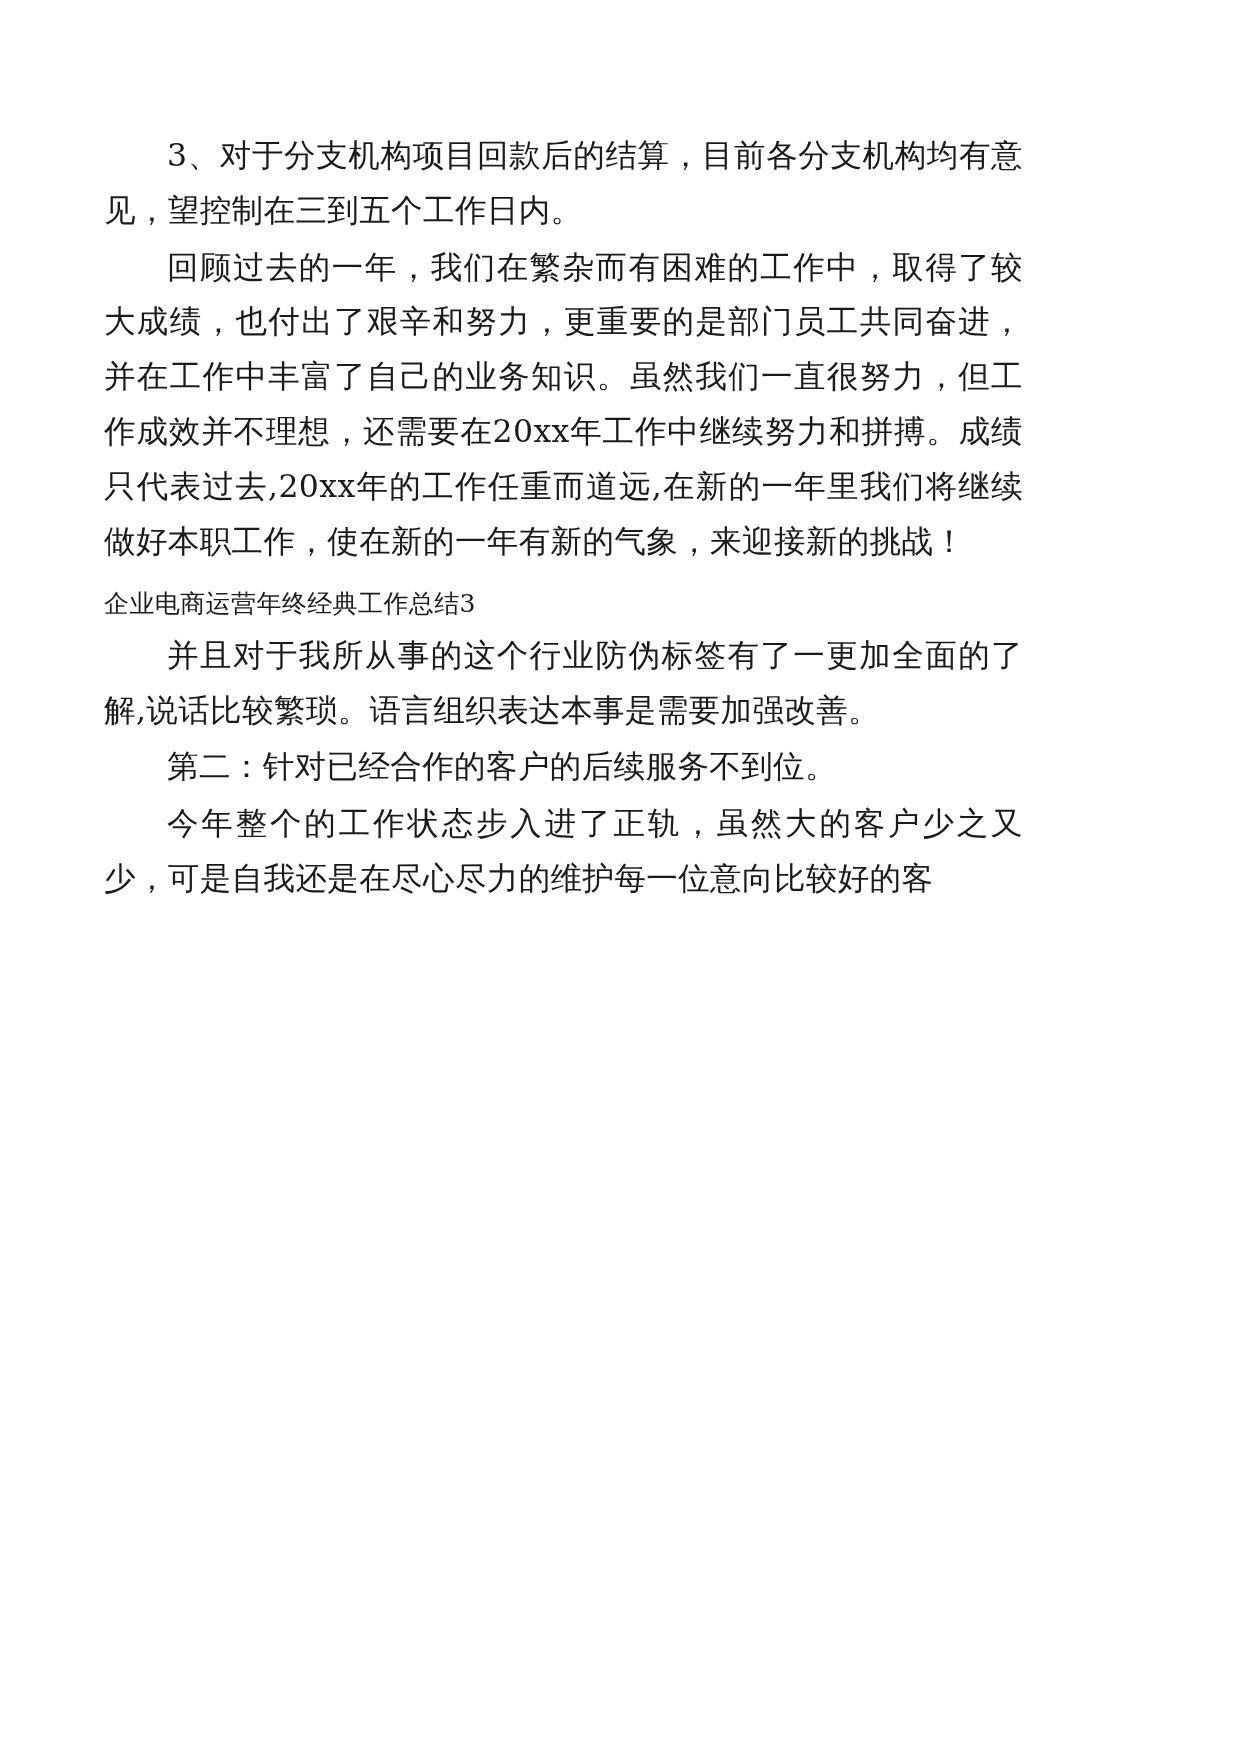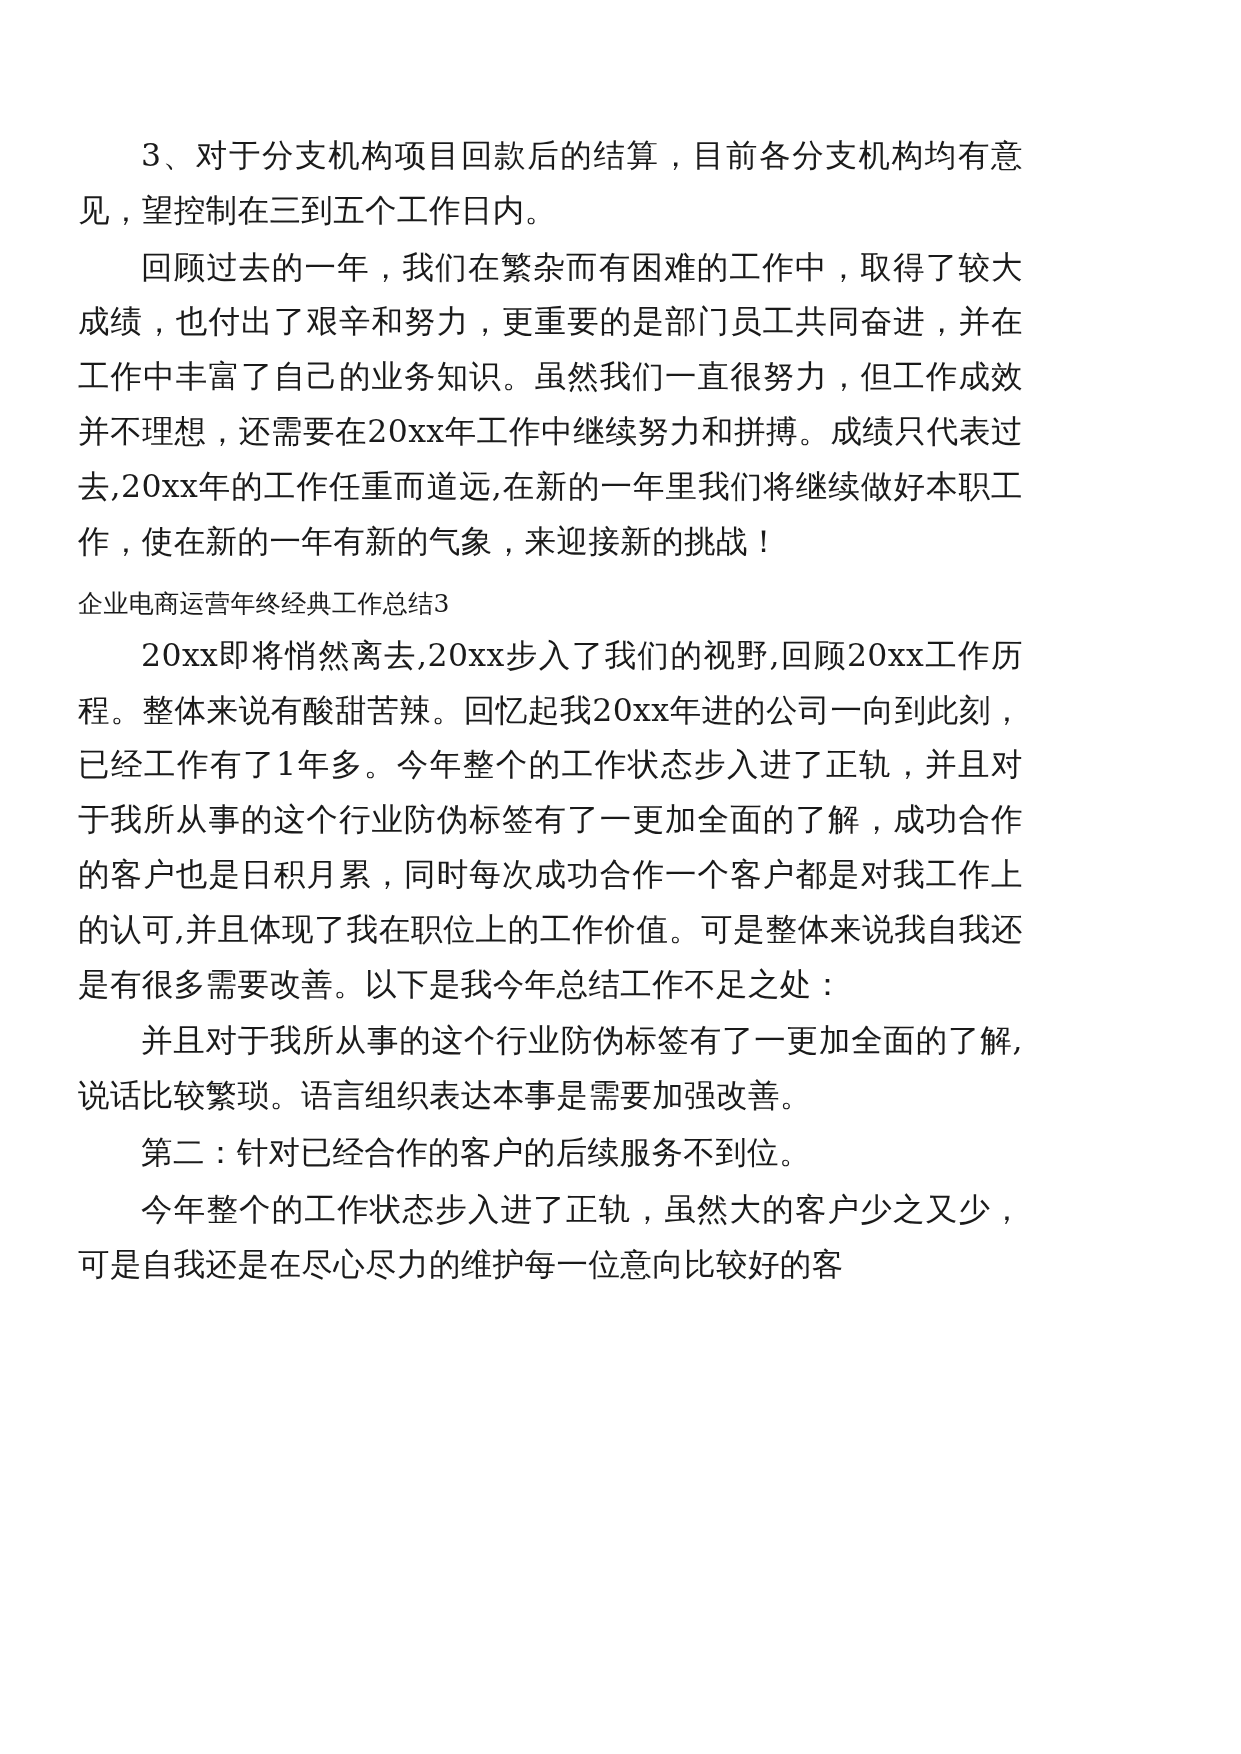--- a/index.html
+++ b/index.html
@@ -11,21 +11,21 @@
     width: 1241px;
     height: 1754px;
     font-family: "DejaVu Serif", "Liberation Serif", serif;
     color: #1a1a1a;
     overflow: hidden;
   }
   .page {
     box-sizing: border-box;
     width: 1171px;
     height: 1754px;
-    padding: 128px 148px 60px 78px;
+    padding: 128px 148px 60px 104px;
     background: #ffffff;
   }
   .doc-body {
     font-size: 31.5px;
     line-height: 1.74;
     letter-spacing: 0.4px;
     text-align: justify;
     text-justify: inter-ideograph;
   }
   p {
@@ -48,21 +48,20 @@
 
 <div class="page">
   <div class="doc-body">
 
     <p class="indent">3、对于分支机构项目回款后的结算，目前各分支机构均有意见，望控制在三到五个工作日内。</p>
 
     <p class="indent">回顾过去的一年，我们在繁杂而有困难的工作中，取得了较大成绩，也付出了艰辛和努力，更重要的是部门员工共同奋进，并在工作中丰富了自己的业务知识。虽然我们一直很努力，但工作成效并不理想，还需要在20xx年工作中继续努力和拼搏。成绩只代表过去,20xx年的工作任重而道远,在新的一年里我们将继续做好本职工作，使在新的一年有新的气象，来迎接新的挑战！</p>
 
     <h2 class="heading">企业电商运营年终经典工作总结3</h2>
 
-    <p class="indent">20xx即将悄然离去,20xx步入了我们的视野,回顾20xx工作历程。整体来说有酸甜苦辣。回忆起我20xx年进的公司一向到此刻，已经工作有了1年多。今年整个的工作状态步入进了正轨，并且对于我所从事的这个行业防伪标签有了一更加全面的了解，成功合作的客户也是日积月累，同时每次成功合作一个客户都是对我工作上的认可,并且体现了我在职位上的工作价值。可是整体来说我自我还是有很多需要改善。以下是我今年总结工作不足之处：</p>
 
 
     <p class="indent">并且对于我所从事的这个行业防伪标签有了一更加全面的了解,说话比较繁琐。语言组织表达本事是需要加强改善。</p>
 
     <p class="indent">第二：针对已经合作的客户的后续服务不到位。</p>
 
     <p class="indent">今年整个的工作状态步入进了正轨，虽然大的客户少之又少，可是自我还是在尽心尽力的维护每一位意向比较好的客</p>
 
   </div>
 </div>

